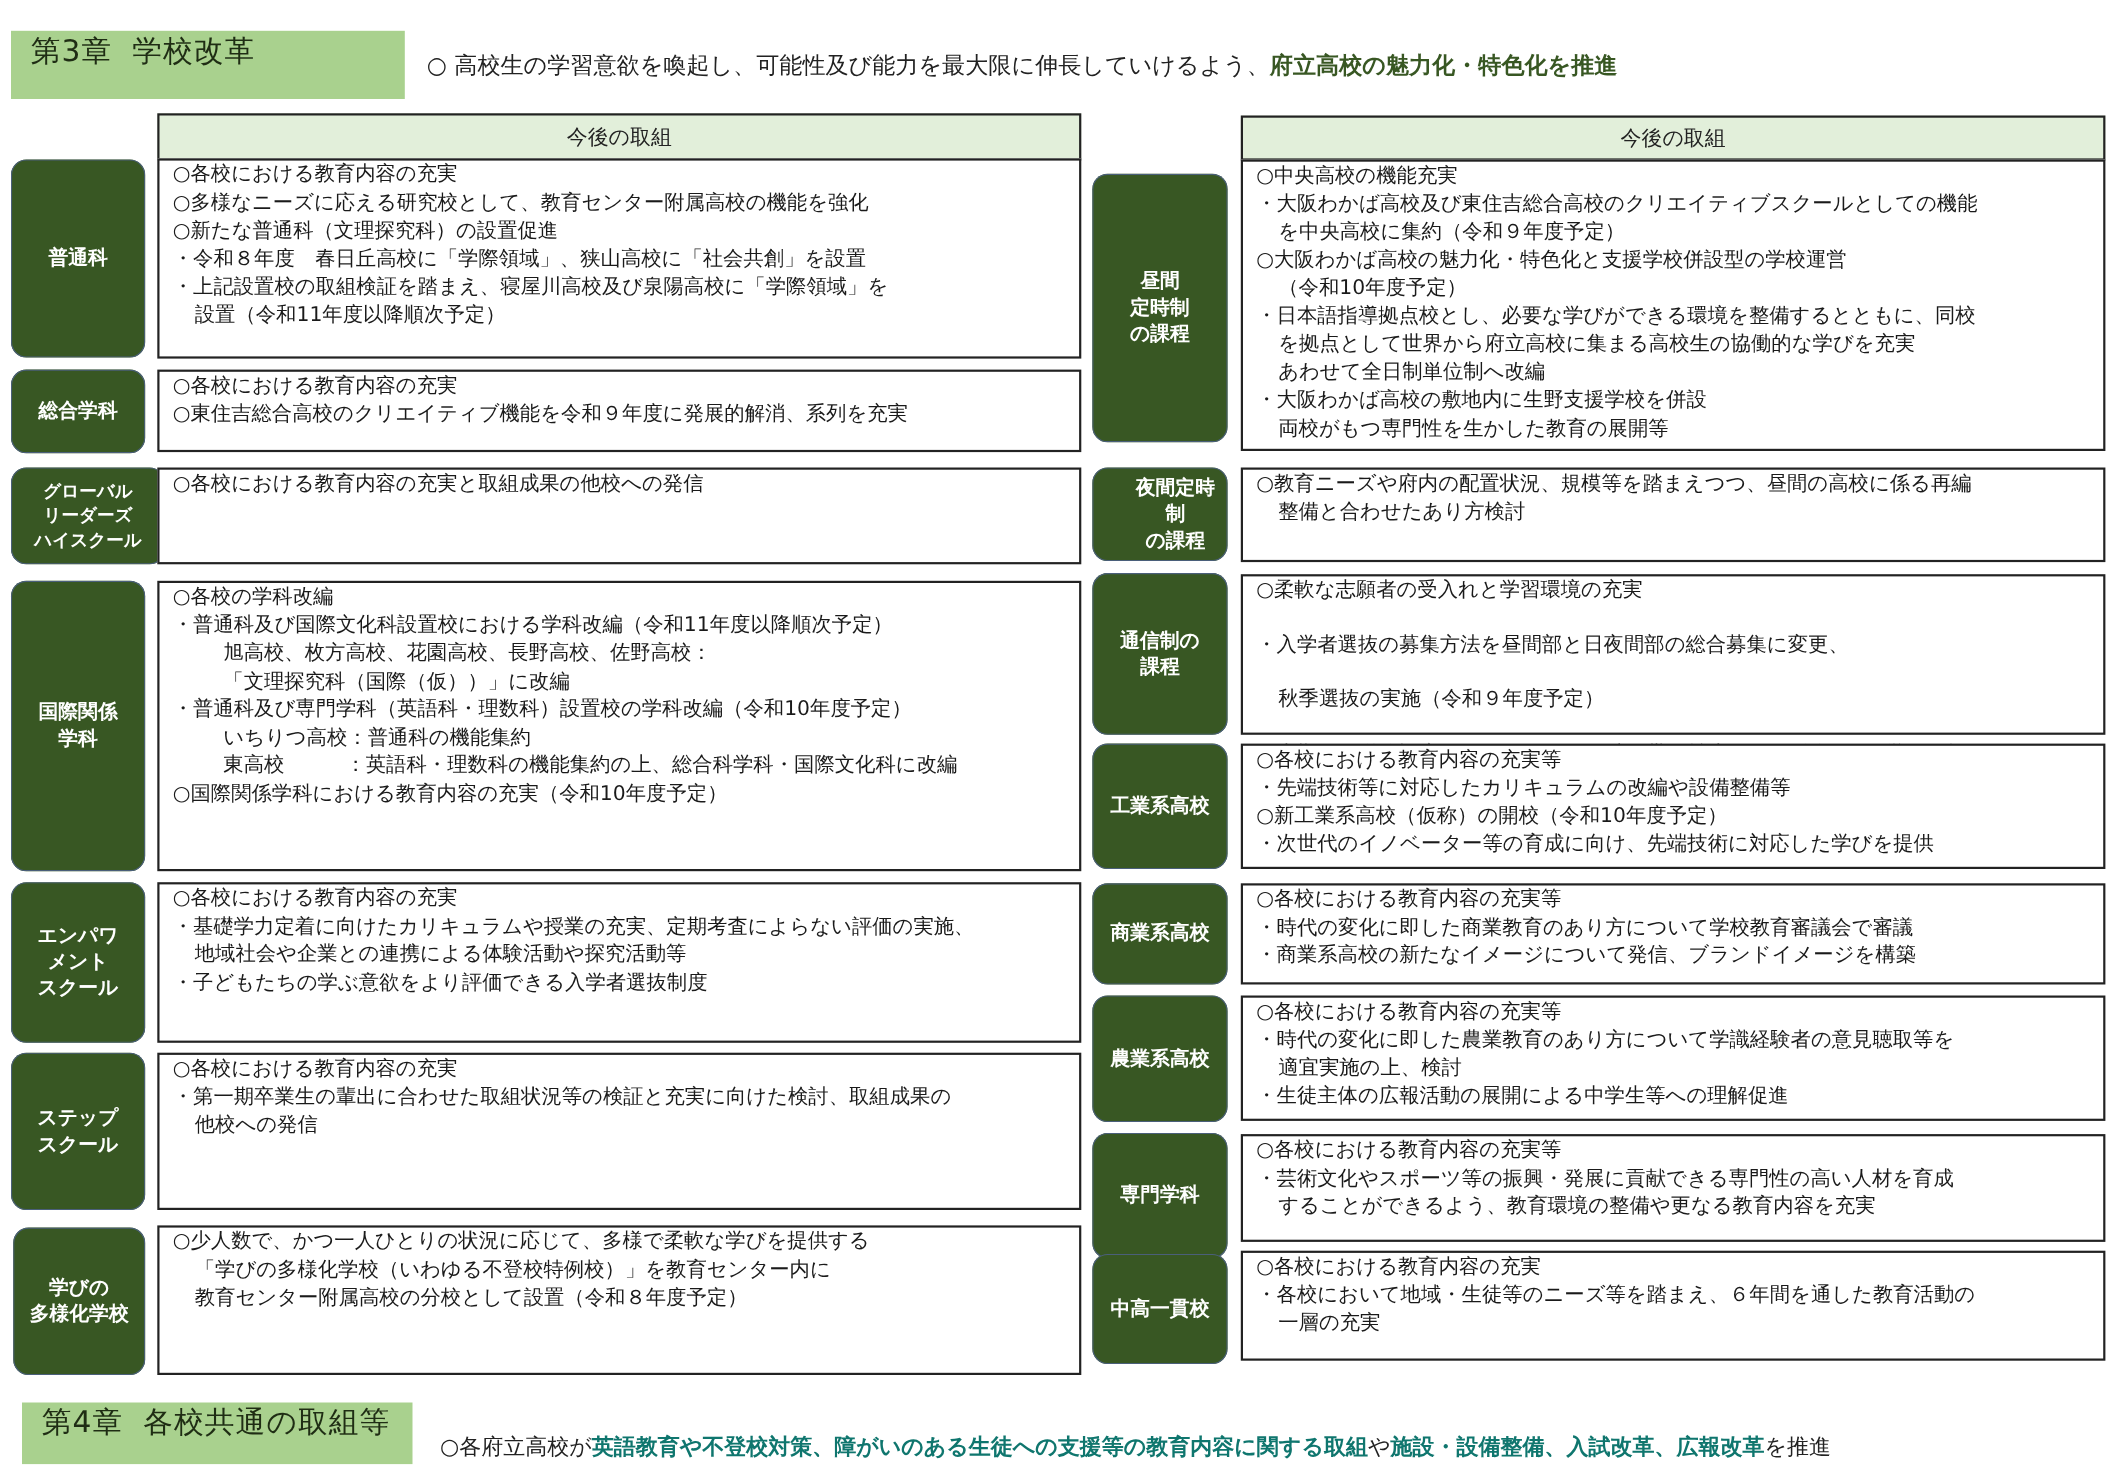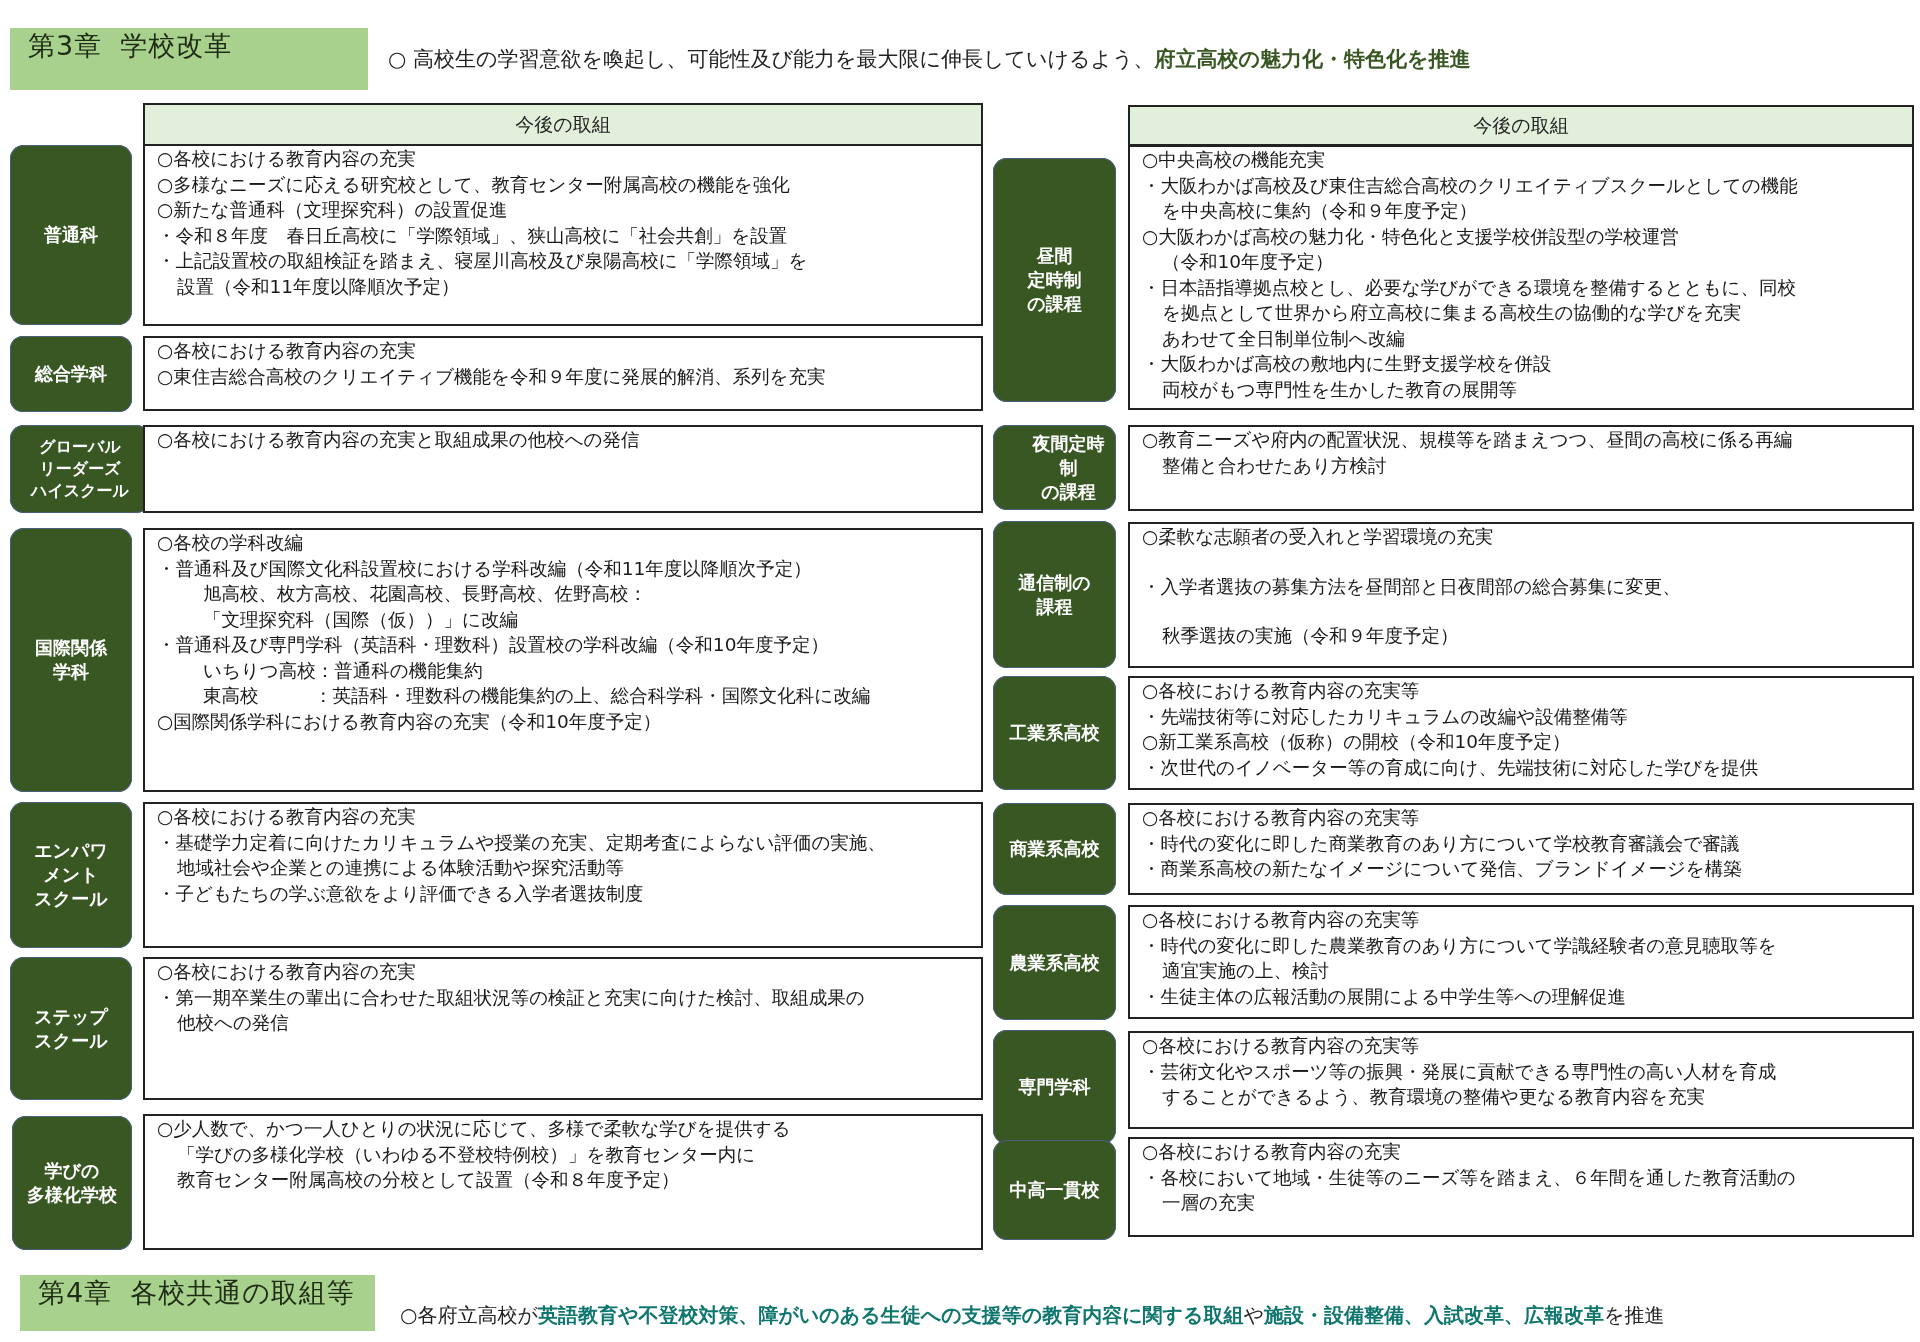--- a/index.html
+++ b/index.html
@@ -61,21 +61,21 @@
     <div class="ln">○各校における教育内容の充実</div>
     <div class="ln">○多様なニーズに応える研究校として、教育センター附属高校の機能を強化</div>
     <div class="ln">○新たな普通科（文理探究科）の設置促進</div>
     <div class="ln">・令和８年度　春日丘高校に「学際領域」、狭山高校に「社会共創」を設置</div>
     <div class="ln">・上記設置校の取組検証を踏まえ、寝屋川高校及び泉陽高校に「学際領域」を</div>
     <div class="ln ind1">設置（令和11年度以降順次予定）</div>
   </div>
 </div>
 
 <div>
-  <div class="label" style="left:10px; top:336px; width:122px; height:76px;border-radius:13px;">総合学科</div>
+  <div class="label" style="left:10px; top:336px; width:122px; height:76px;">総合学科</div>
   <div class="content" style="left:143px; top:336px; width:840px; height:75px;">
     <div class="ln">○各校における教育内容の充実</div>
     <div class="ln">○東住吉総合高校のクリエイティブ機能を令和９年度に発展的解消、系列を充実</div>
   </div>
 </div>
 
 <div>
   <div class="label" style="left:10px; top:425px; width:140px; height:88px; font-size:16px; line-height:22px;">グローバル
 リーダーズ
 ハイスクール</div>

